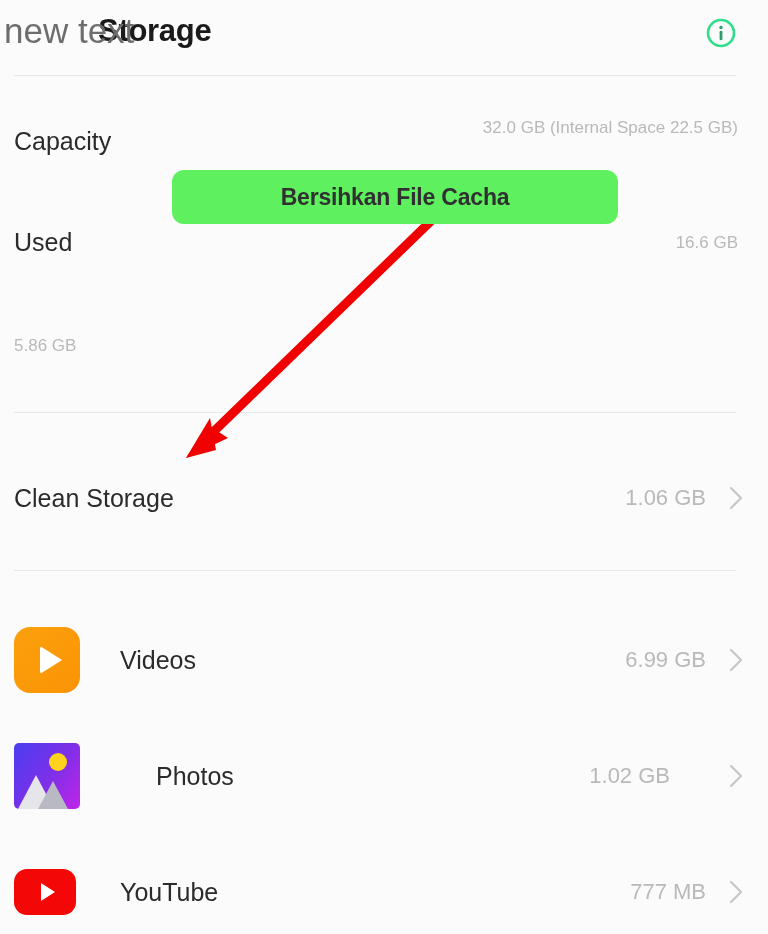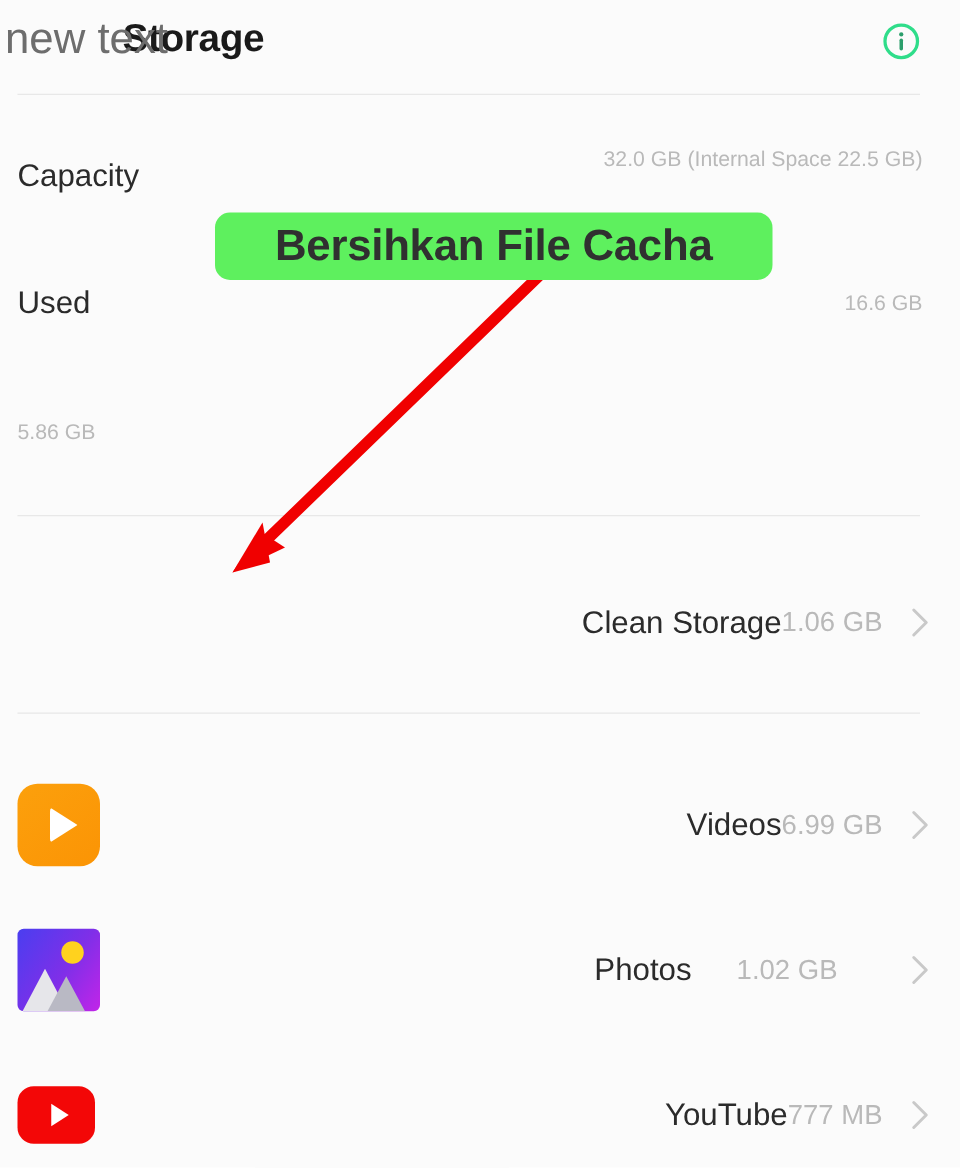--- a/index.html
+++ b/index.html
@@ -113,21 +113,20 @@
     display: flex;
     align-items: center;
     justify-content: flex-start;
   }
   .nav-label {
     font-size: 25px;
     color: #2b2b2b;
     white-space: nowrap;
     flex: 1 1 auto;
     margin-left: 40px;
-    text-align: right;
   }
   .nav-row.no-icon .nav-label { margin-left: 0px; }
   .nav-value {
     font-size: 22px;
     color: #b9b9b9;
     white-space: nowrap;
     margin-right: 22px;
   }
   .chevron {
     width: 18px;
@@ -218,21 +217,21 @@
     width: 446px;
     height: 54px;
     background: #5ef05e;
     border-radius: 12px;
     display: flex;
     align-items: center;
     justify-content: center;
     box-sizing: border-box;
   }
   .annotation-banner span {
-    font-size: 35px;
+    font-size: 23px;
     font-weight: bold;
     color: #303030;
     letter-spacing: -0.2px;
     white-space: nowrap;
   }
 
   
   .annotation-arrow {
     position: absolute;
     left: 0; top: 0;

